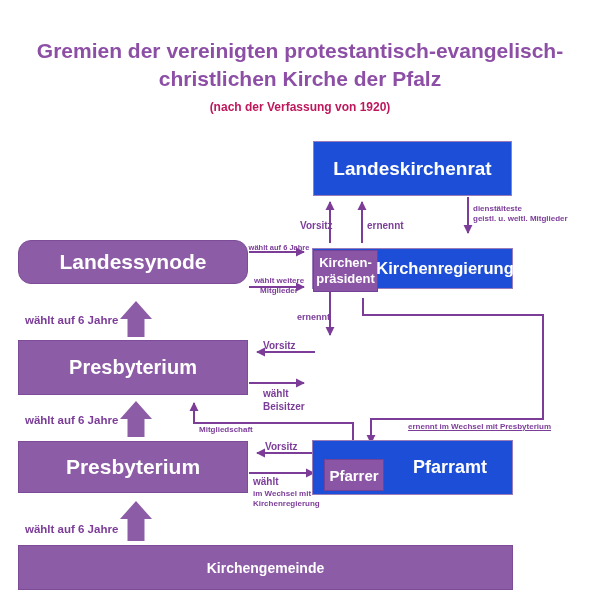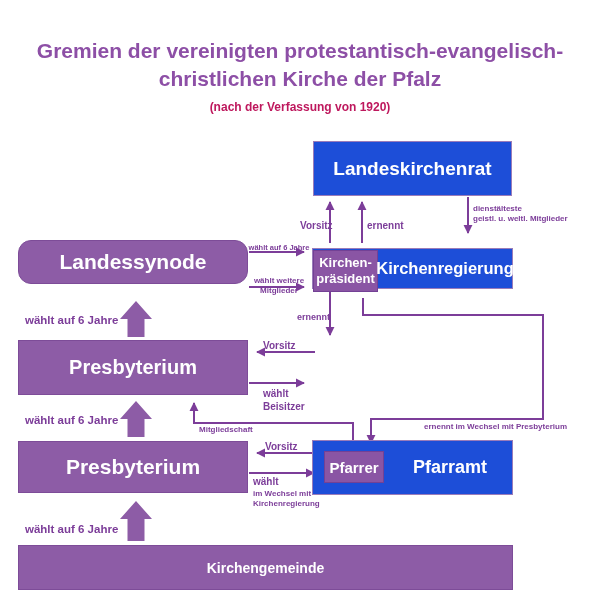--- a/index.html
+++ b/index.html
@@ -87,21 +87,21 @@
     </div>
     <div class="sidelabel" style="left:65px;top:0;right:0;bottom:0;font-size:16.5px;">Kirchenregierung</div>
   </div>
 
   <div class="box dark" style="left:18px;top:340px;width:230px;height:55px;font-size:20px;">Presbyterium</div>
 
 
   <div class="box dark" style="left:18px;top:441px;width:230px;height:52px;font-size:21px;">Presbyterium</div>
 
   <div class="box light" style="left:312px;top:440px;width:201px;height:55px;">
-    <div class="inner" style="left:11px;top:10px;width:60px;height:32px;font-size:15px;">Pfarrer</div>
+    <div class="inner" style="left:11px;top:18px;width:60px;height:32px;font-size:15px;">Pfarrer</div>
     <div class="sidelabel" style="left:75px;top:0;right:0;bottom:0;font-size:18px;">Pfarramt</div>
   </div>
 
   <div class="box dark" style="left:18px;top:545px;width:495px;height:45px;font-size:14px;">Kirchengemeinde</div>
 
   <div class="lbl fsA" style="left:300px;top:220px;">Vorsitz</div>
   <div class="lbl fsA" style="left:367px;top:220px;">ernennt</div>
 
   <div class="lbl fsB" style="left:473px;top:204px;">
     <div>dienstälteste</div>
@@ -119,21 +119,21 @@
 
   <div class="lbl fsA" style="left:263px;top:340px;">Vorsitz</div>
 
   <div class="lbl fsA" style="left:263px;top:387px;line-height:1.3;">
     <div>wählt</div>
     <div>Beisitzer</div>
   </div>
 
   <div class="lbl fsB" style="left:199px;top:425px;">Mitgliedschaft</div>
 
-  <div class="lbl fsB" style="left:424px;top:422px;">ernennt im Wechsel mit Presbyterium</div>
+  <div class="lbl fsB" style="left:408px;top:422px;text-decoration:underline;">ernennt im Wechsel mit Presbyterium</div>
 
   <div class="lbl fsA" style="left:265px;top:441px;">Vorsitz</div>
 
   <div class="lbl" style="left:253px;top:476px;">
     <div class="fsA">wählt</div>
     <div class="fsB">im Wechsel mit</div>
     <div class="fsB">Kirchenregierung</div>
   </div>
 
   <div class="lbl fsC" style="left:25px;top:313px;width:90px;text-align:right;">wählt auf 6 Jahre</div>

